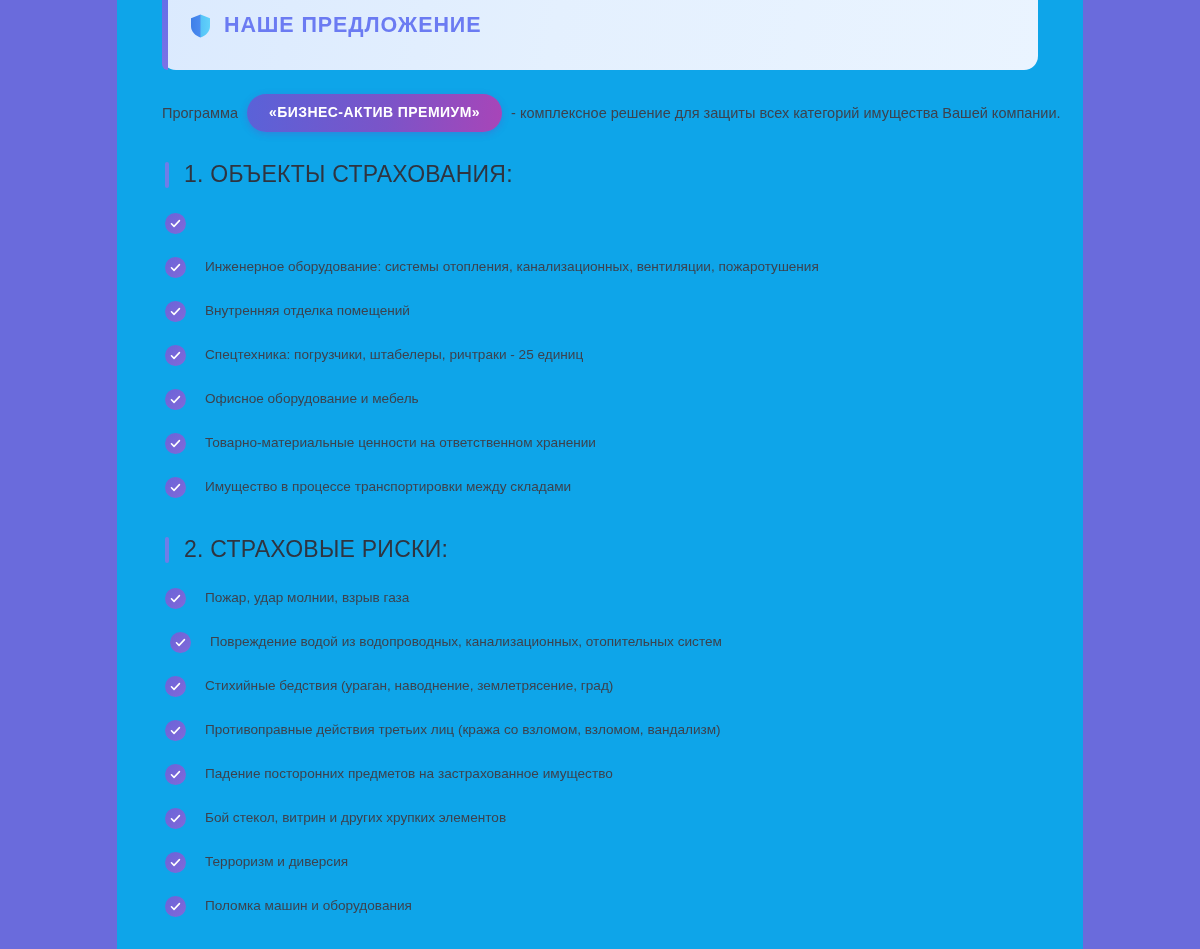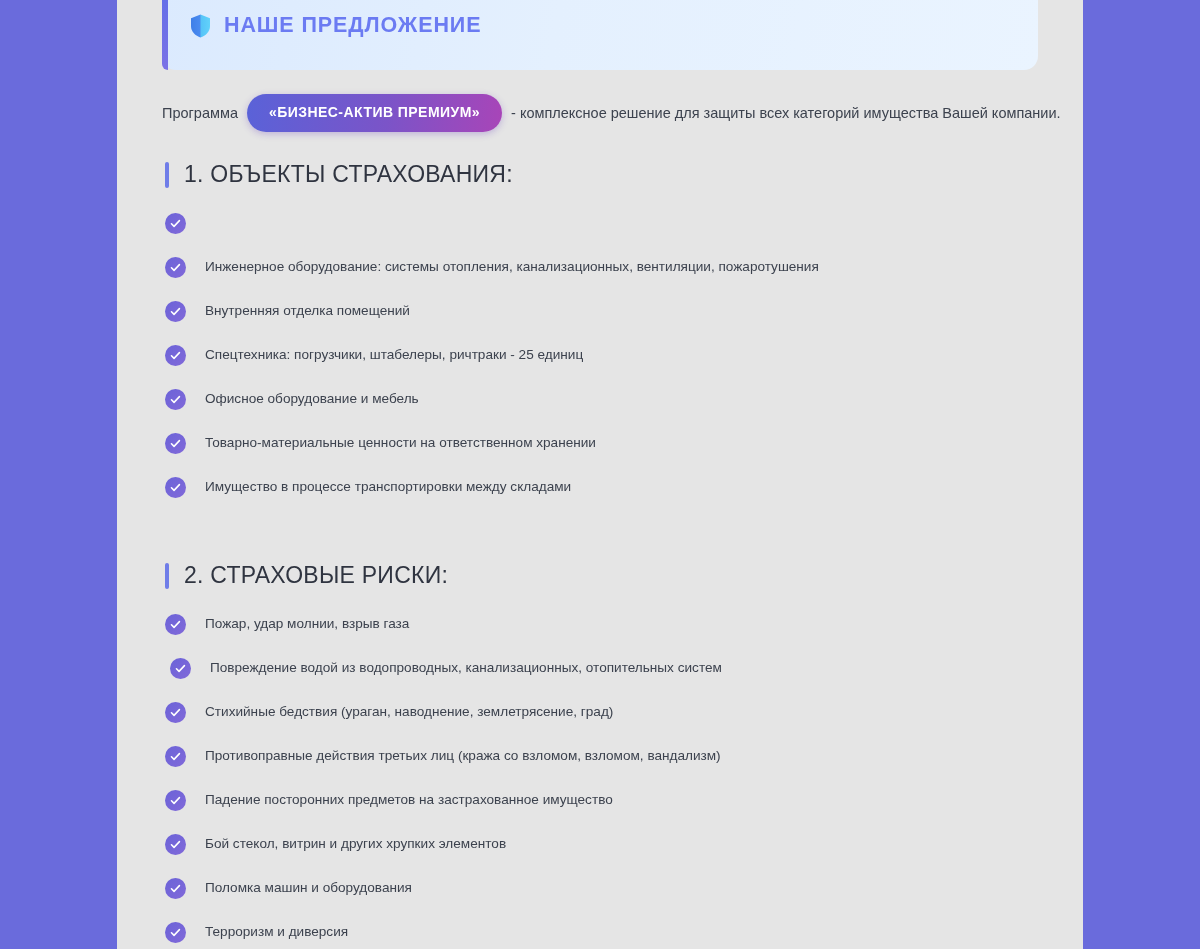--- a/index.html
+++ b/index.html
@@ -22,21 +22,21 @@
     position: absolute;
     inset: 0;
     background: #6a6bdc;
   }
   .sheet {
     position: absolute;
     left: 117px;
     top: 0;
     width: 966px;
     height: 949px;
-    background: #e5e5e5;
+    background: #0ea5e9;
     overflow: hidden;
   }
   .sheet-inner {
     position: relative;
     width: 100%;
     height: 100%;
     padding: 0 45px;
   }
 
   
@@ -98,21 +98,21 @@
     color: #ffffff;
     font-size: 14px;
     font-weight: bold;
     letter-spacing: 0.45px;
     box-shadow: 0 2px 7px rgba(110, 70, 190, 0.32);
     white-space: nowrap;
   }
 
   
   .section { margin-top: 30px; }
-  .section-2 { margin-top: 58px; }
+  .section-2 { margin-top: 32px; }
   .section-head {
     display: flex;
     align-items: center;
     padding-left: 3px;
   }
   .head-bar {
     width: 4px;
     height: 26px;
     border-radius: 2px;
     background: #6f7de8;
@@ -309,27 +309,27 @@
               </svg>
             </span>
             <span class="item-text">Бой стекол, витрин и других хрупких элементов</span>
           </div>
           <div class="list-item">
             <span class="check">
               <svg viewBox="0 0 12 12" xmlns="http://www.w3.org/2000/svg">
                 <path d="M1.6 6.3 L4.4 9.1 L10.3 2.9" fill="none" stroke="#ffffff" stroke-width="1.7" stroke-linecap="round" stroke-linejoin="round"></path>
               </svg>
             </span>
+            <span class="item-text">Терроризм и диверсия</span>
+          </div>
+          <div class="list-item">
+            <span class="check">
+              <svg viewBox="0 0 12 12" xmlns="http://www.w3.org/2000/svg">
+                <path d="M1.6 6.3 L4.4 9.1 L10.3 2.9" fill="none" stroke="#ffffff" stroke-width="1.7" stroke-linecap="round" stroke-linejoin="round"></path>
+              </svg>
+            </span>
             <span class="item-text">Поломка машин и оборудования</span>
-          </div>
-          <div class="list-item">
-            <span class="check">
-              <svg viewBox="0 0 12 12" xmlns="http://www.w3.org/2000/svg">
-                <path d="M1.6 6.3 L4.4 9.1 L10.3 2.9" fill="none" stroke="#ffffff" stroke-width="1.7" stroke-linecap="round" stroke-linejoin="round"></path>
-              </svg>
-            </span>
-            <span class="item-text">Терроризм и диверсия</span>
           </div>
         </div>
     </div>
 
   </div>
 </div>
 
 </body></html>

